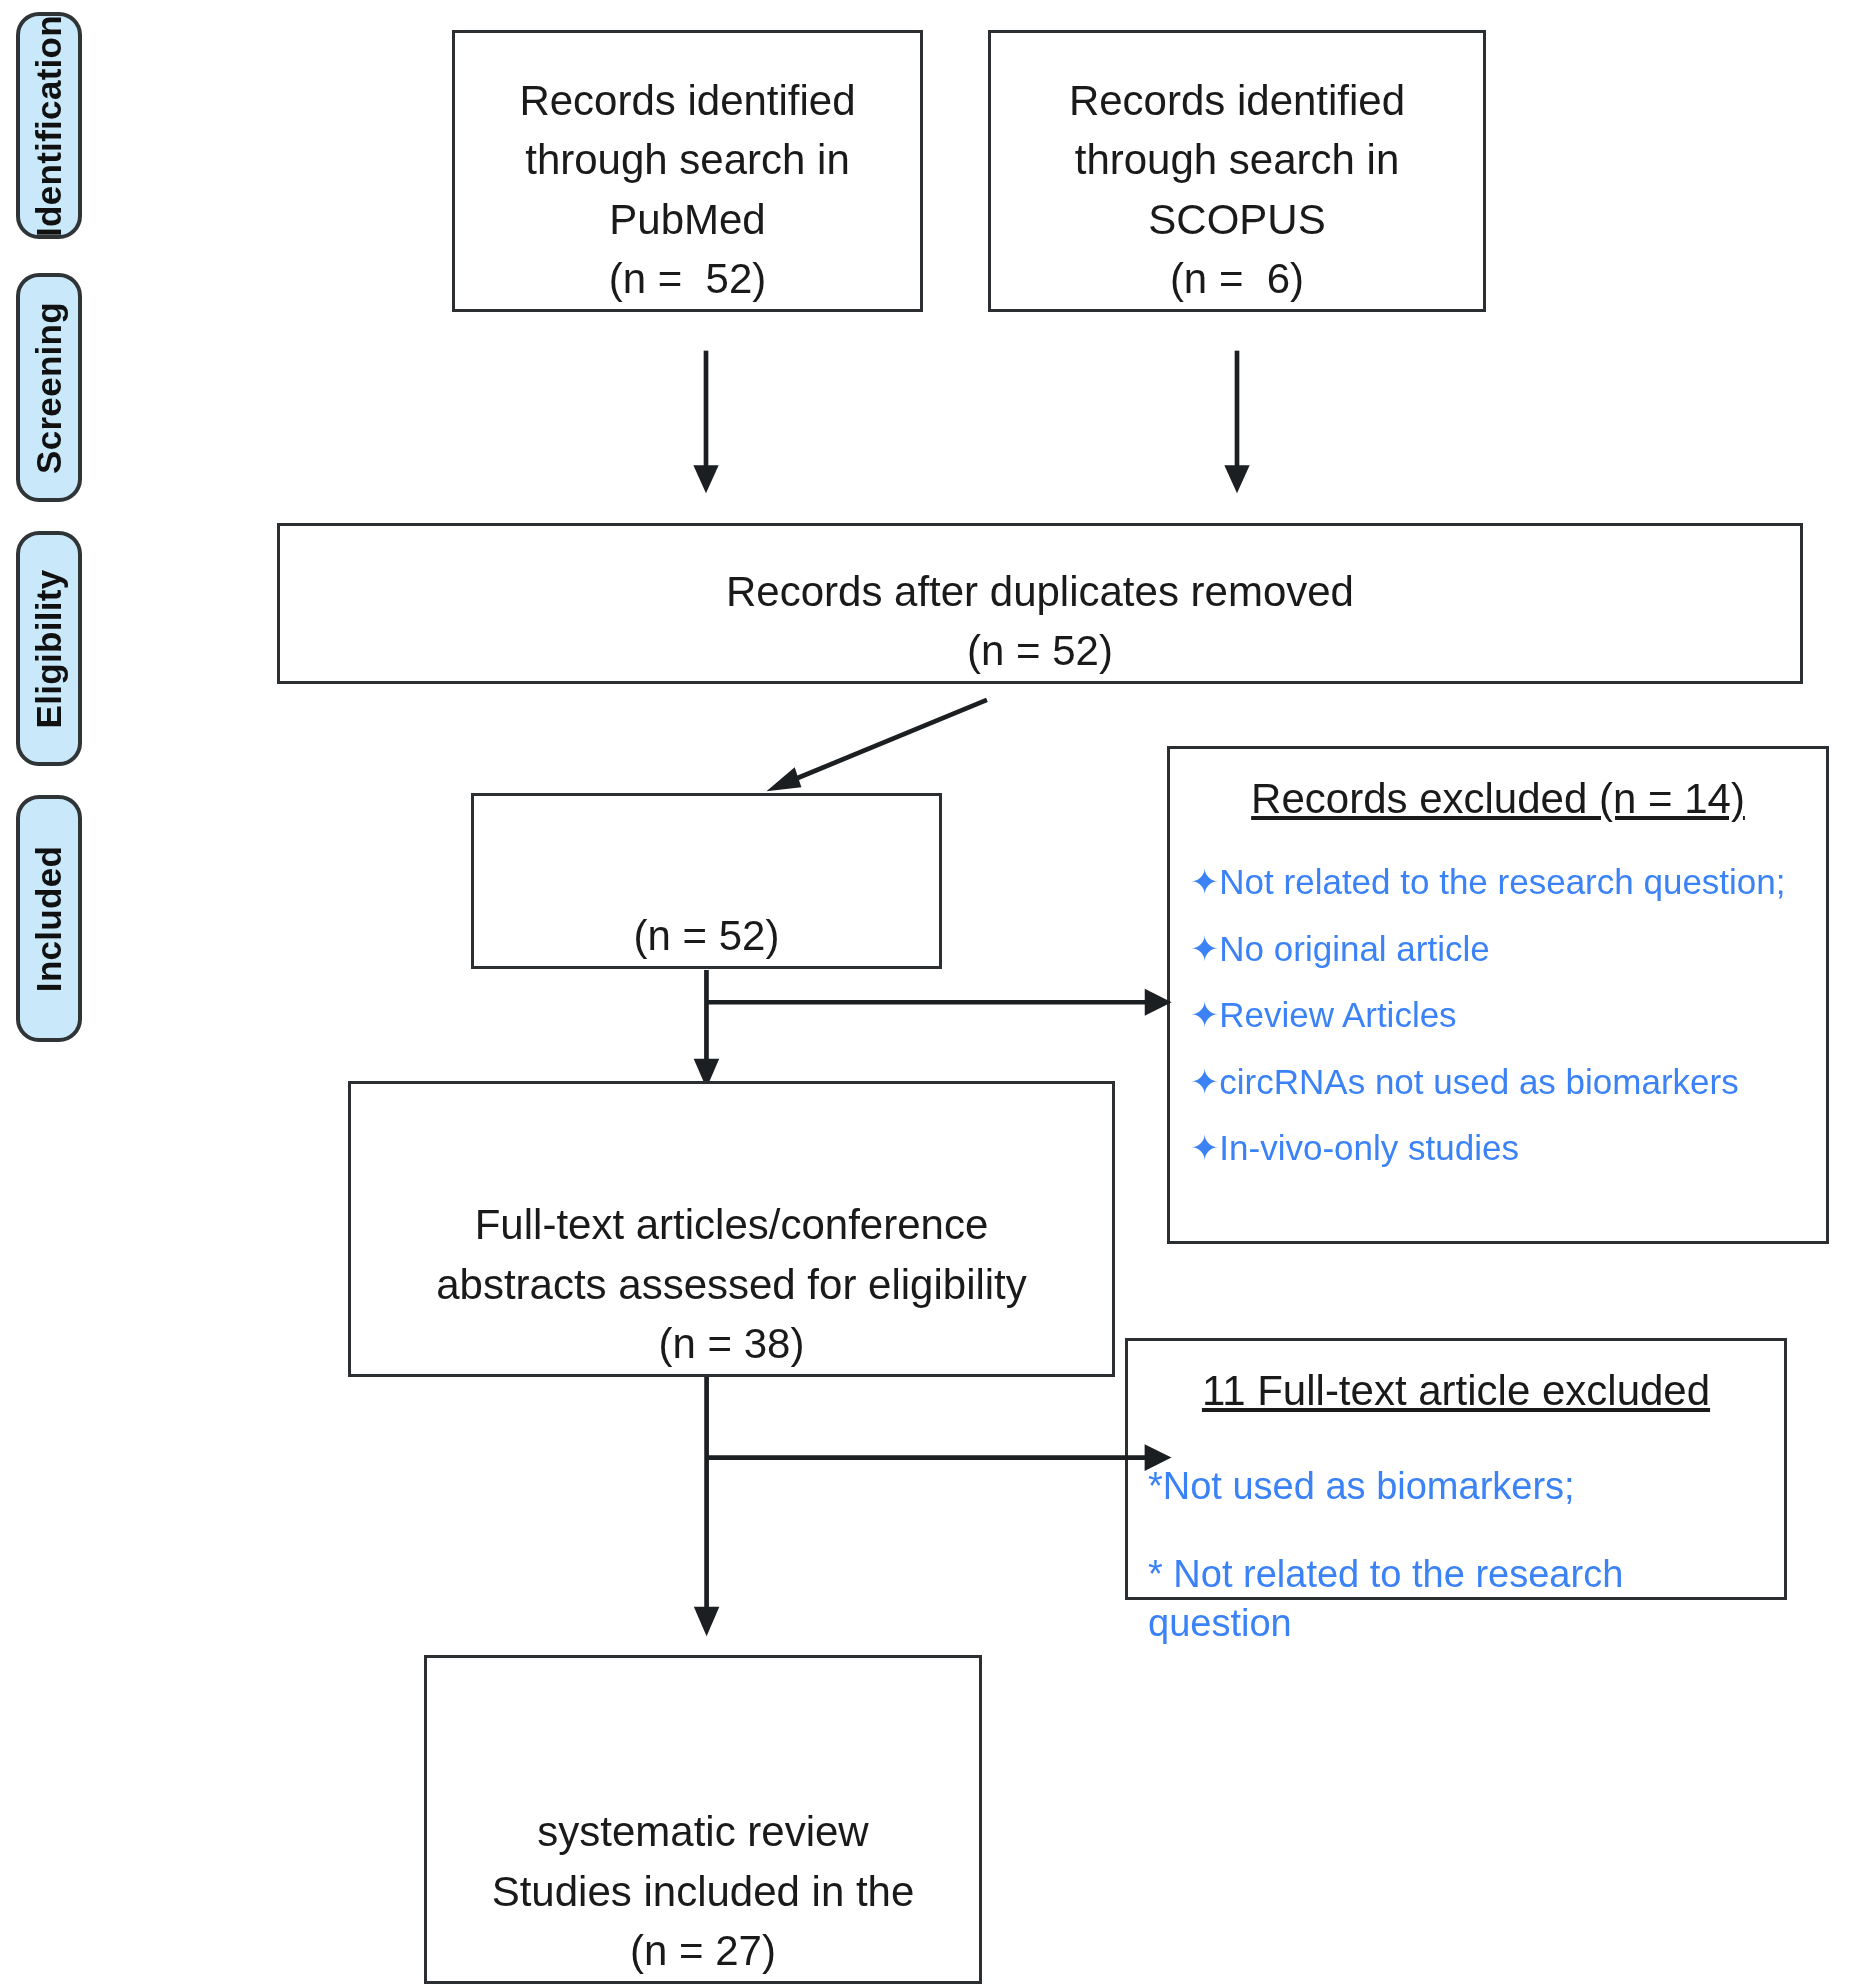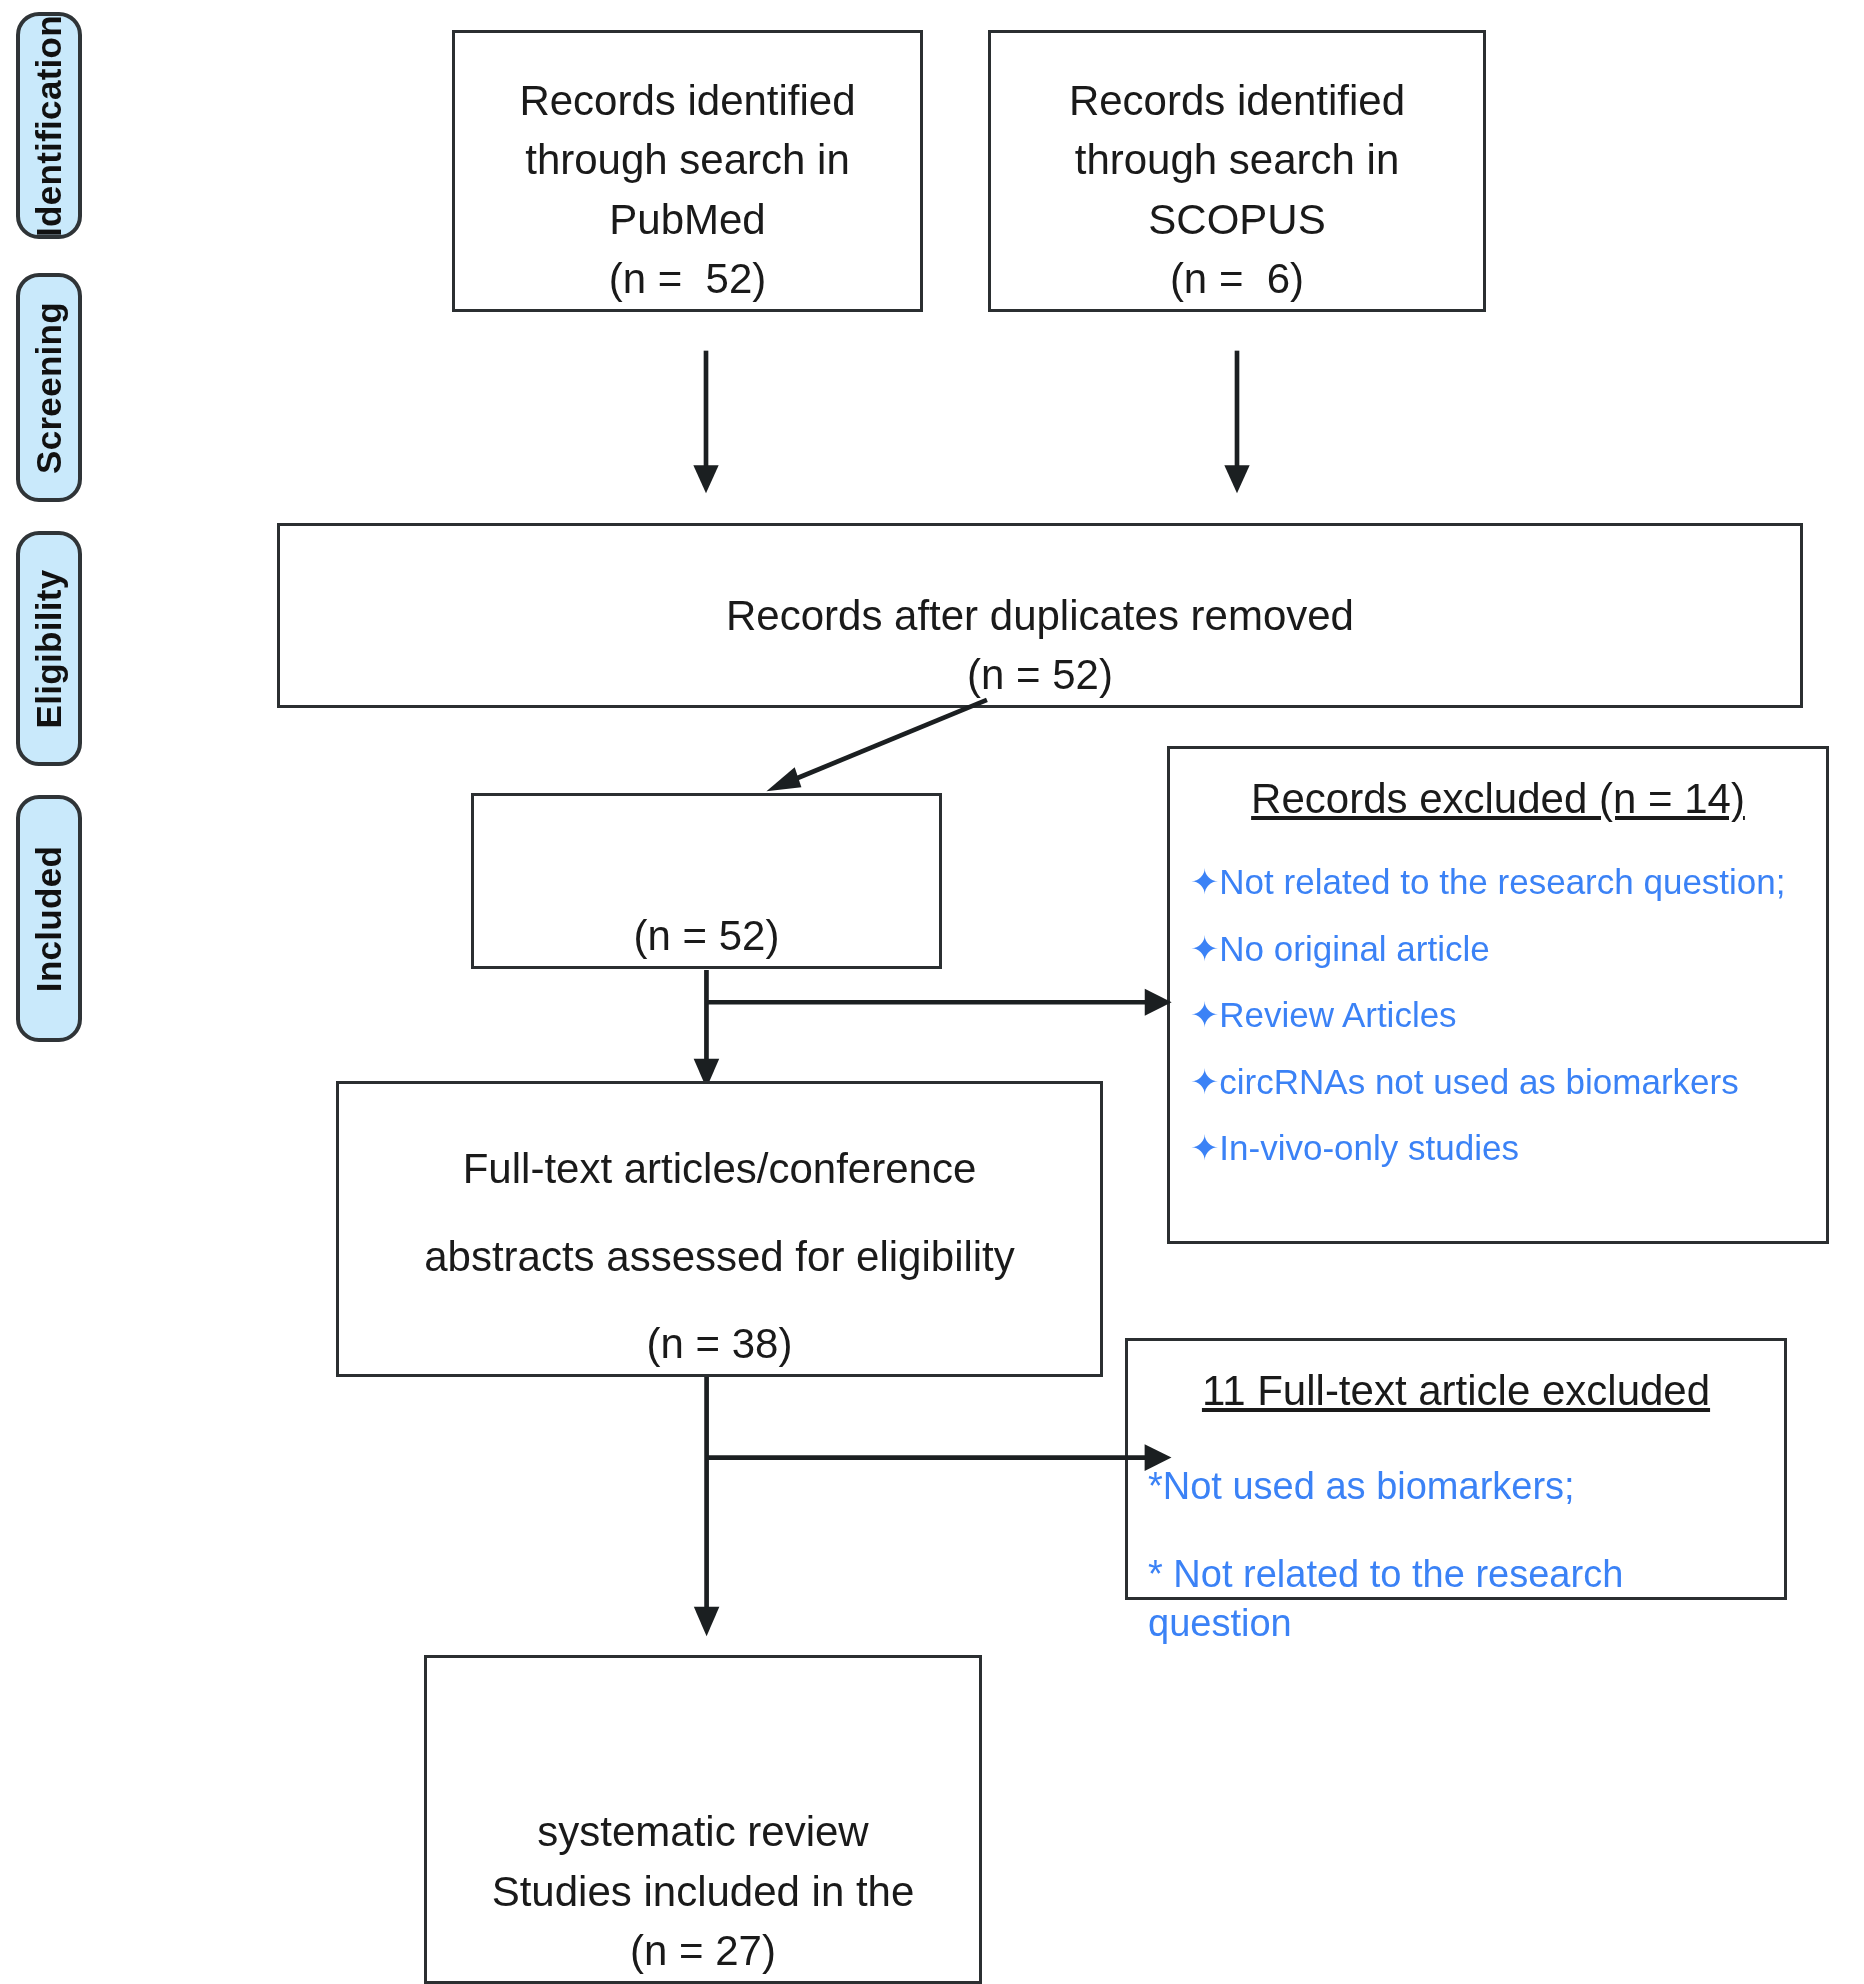--- a/index.html
+++ b/index.html
@@ -129,21 +129,21 @@
     </svg>
   </div>
 
   <div class="conn" style="left:1217px; top:350px;">
     <svg width="40" height="148" viewBox="0 0 60 220" aria-hidden="true">
       <line x1="30" y1="0" x2="30" y2="182" stroke="#1b1f21" stroke-width="7"></line>
       <polygon points="30,214 11,172 49,172" fill="#1b1f21"></polygon>
     </svg>
   </div>
 
-  <div class="node center wide" style="left:277px; top:523px; width:1526px; height:185px;">
+  <div class="node center wide" style="left:277px; top:523px; width:1526px; height:161px;">
     <div class="line">Records after duplicates removed</div>
     <div class="line">(n = 52)</div>
   </div>
 
   <div class="conn" style="left:753px; top:693px;">
     <svg width="242" height="108" viewBox="0 0 360 160" aria-hidden="true">
       <line x1="348" y1="10" x2="52" y2="132" stroke="#1b1f21" stroke-width="7"></line>
       <polygon points="20,146 62,110 72,140" fill="#1b1f21"></polygon>
     </svg>
   </div>
@@ -163,21 +163,21 @@
 
   <div class="conn" style="left:686px; top:970px;">
     <svg width="498" height="121" viewBox="0 0 740 180" aria-hidden="true">
       <line x1="30" y1="0" x2="30" y2="142" stroke="#1b1f21" stroke-width="7"></line>
       <polygon points="30,176 11,132 49,132" fill="#1b1f21"></polygon>
       <line x1="30" y1="48" x2="690" y2="48" stroke="#1b1f21" stroke-width="7"></line>
       <polygon points="722,48 682,28 682,68" fill="#1b1f21"></polygon>
     </svg>
   </div>
 
-  <div class="node center" style="left:336px; top:1081px; width:767px; height:296px;gap:28px;">
+  <div class="node center" style="left:348px; top:1081px; width:767px; height:296px;">
     <div class="line">Full-text articles/conference</div>
     <div class="line">abstracts assessed for eligibility</div>
     <div class="line">(n = 38)</div>
   </div>
 
   <div class="node reasons spaced" style="left:1125px; top:1338px; width:662px; height:262px;">
     <div class="heading">11 Full-text article excluded</div>
     <div class="reason">*Not used as biomarkers;</div>
     <div class="reason">* Not related to the research question</div>
   </div>

